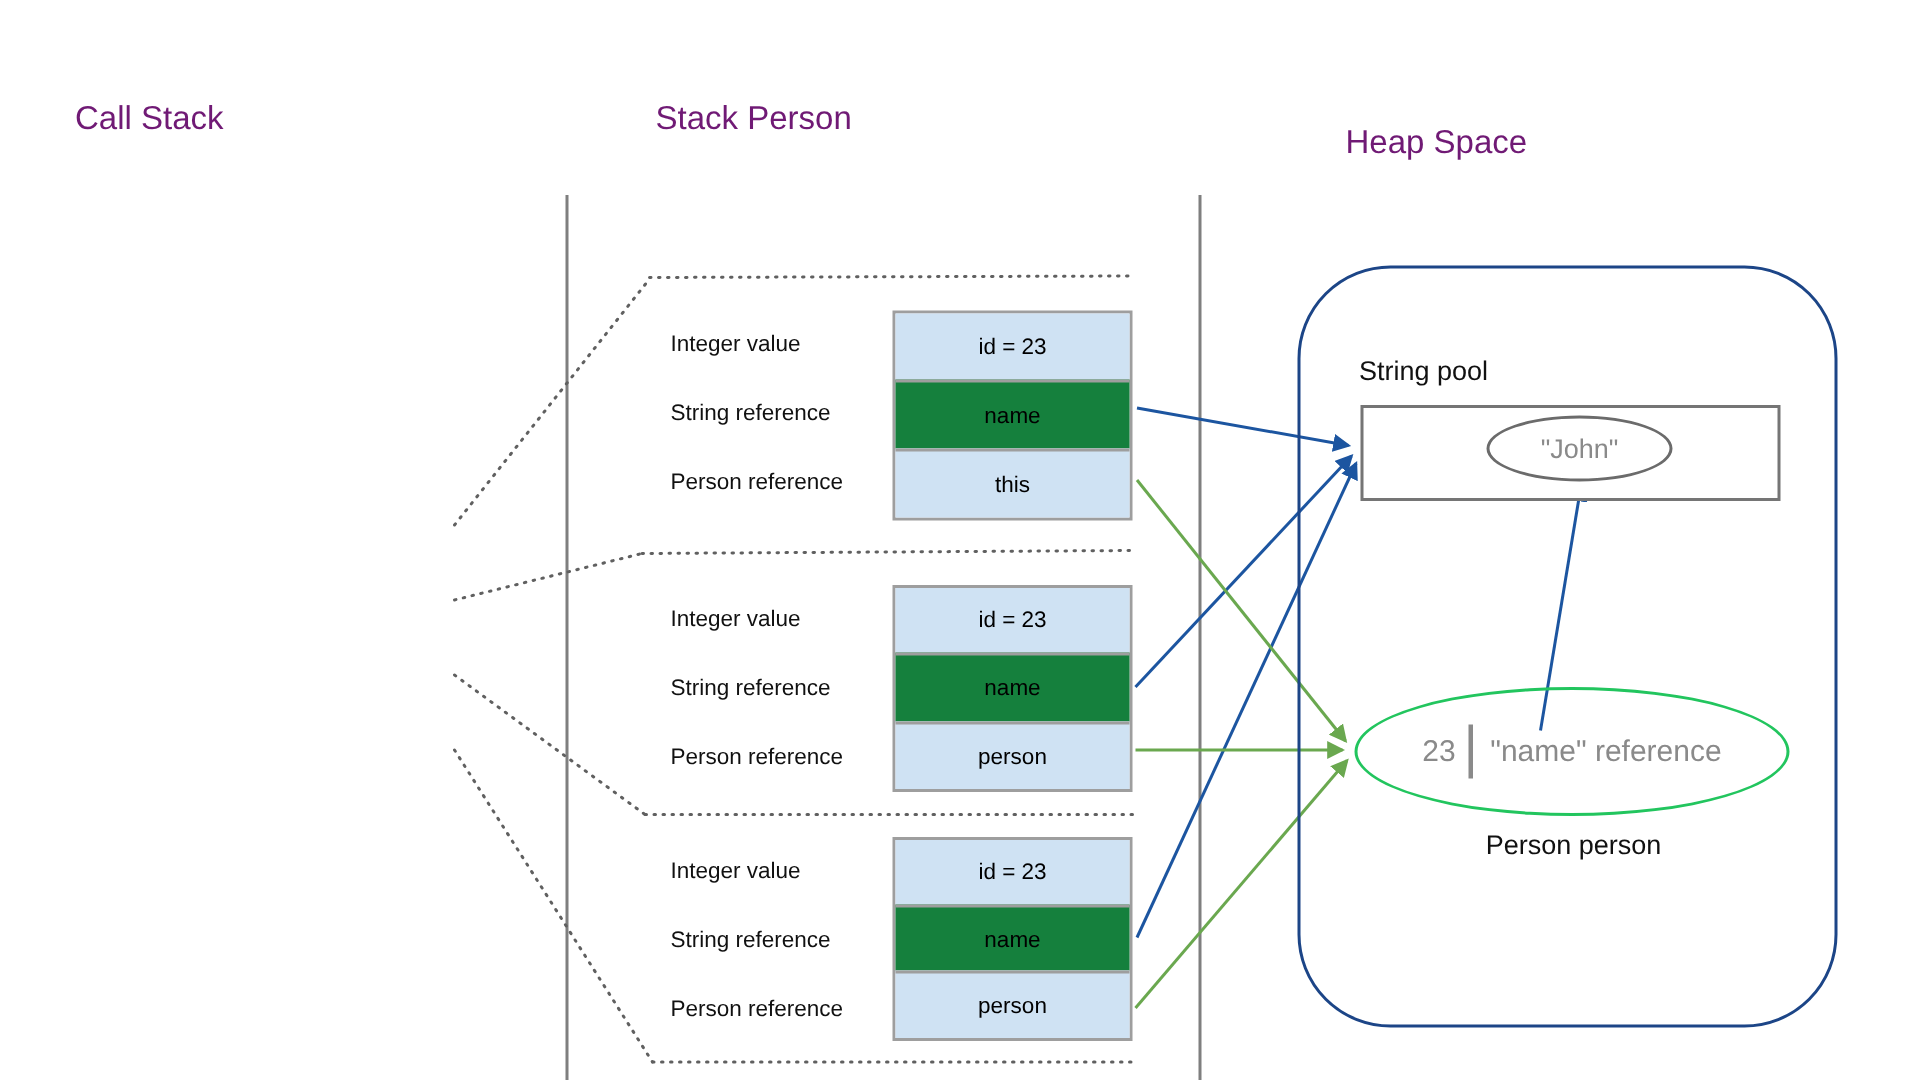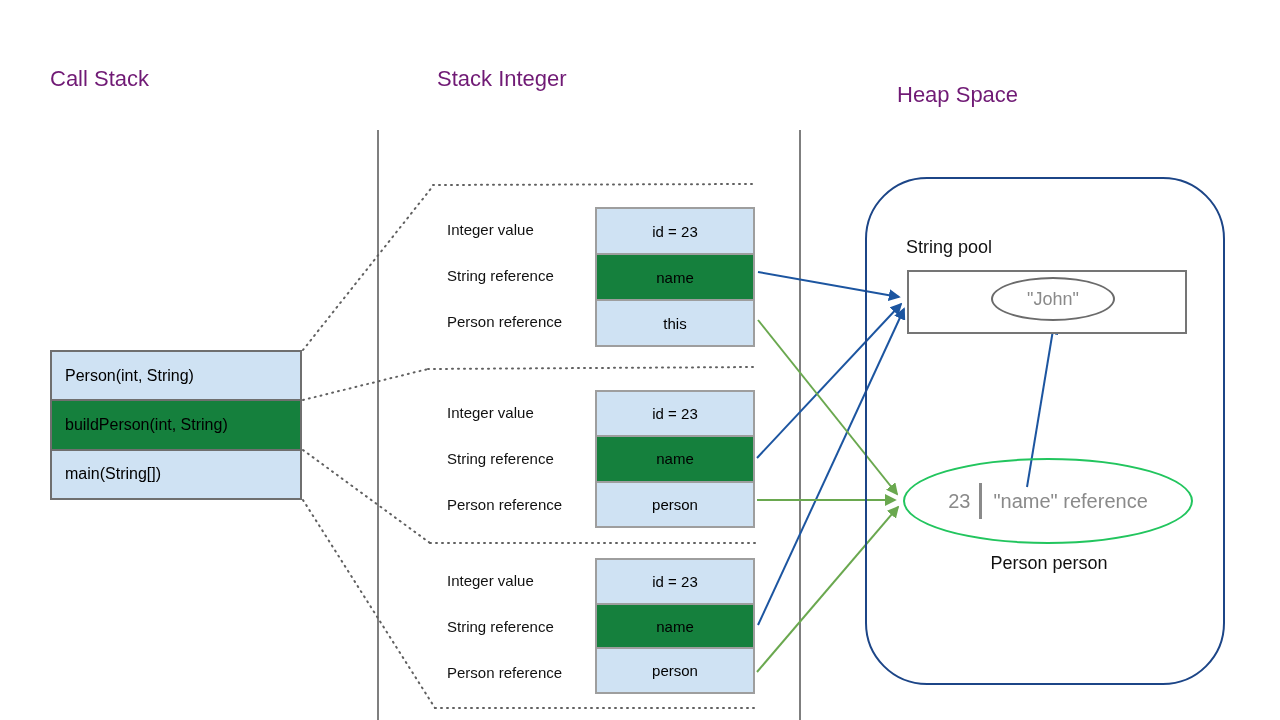--- a/index.html
+++ b/index.html
@@ -78,28 +78,23 @@
     <line x1="758" y1="625" x2="904" y2="309" stroke="#1c55a0" stroke-width="2" marker-end="url(#arr-blue)"></line>
 
     <line x1="758" y1="320" x2="897" y2="494" stroke="#6aa84f" stroke-width="2" marker-end="url(#arr-green)"></line>
     <line x1="757" y1="500" x2="895" y2="500" stroke="#6aa84f" stroke-width="2" marker-end="url(#arr-green)"></line>
     <line x1="757" y1="672" x2="898" y2="507" stroke="#6aa84f" stroke-width="2" marker-end="url(#arr-green)"></line>
 
     <line x1="1027" y1="487" x2="1054" y2="324" stroke="#1c55a0" stroke-width="2" marker-end="url(#arr-blue)"></line>
   </svg>
 
   <div class="abs section-title" style="left:50px;top:66px;">Call Stack</div>
-  <div class="abs section-title" style="left:437px;top:66px;">Stack Integer</div>
+  <div class="abs section-title" style="left:437px;top:66px;">Stack Person</div>
   <div class="abs section-title" style="left:897px;top:82px;">Heap Space</div>
 
-  <div class="abs callstack">
-    <div class="frame fill-blue">Person(int, String)</div>
-    <div class="frame fill-white">buildPerson(int, String)</div>
-    <div class="frame fill-blue">main(String[])</div>
-  </div>
 
   <div class="abs rowlabel" style="left:447px;top:220px;">Integer value</div>
   <div class="abs rowlabel" style="left:447px;top:266px;">String reference</div>
   <div class="abs rowlabel" style="left:447px;top:312px;">Person reference</div>
 
   <div class="abs memgroup" style="left:595px;top:207px;height:140px;">
     <div class="cell fill-blue">id = 23</div>
     <div class="cell fill-white">name</div>
     <div class="cell fill-blue">this</div>
   </div>

